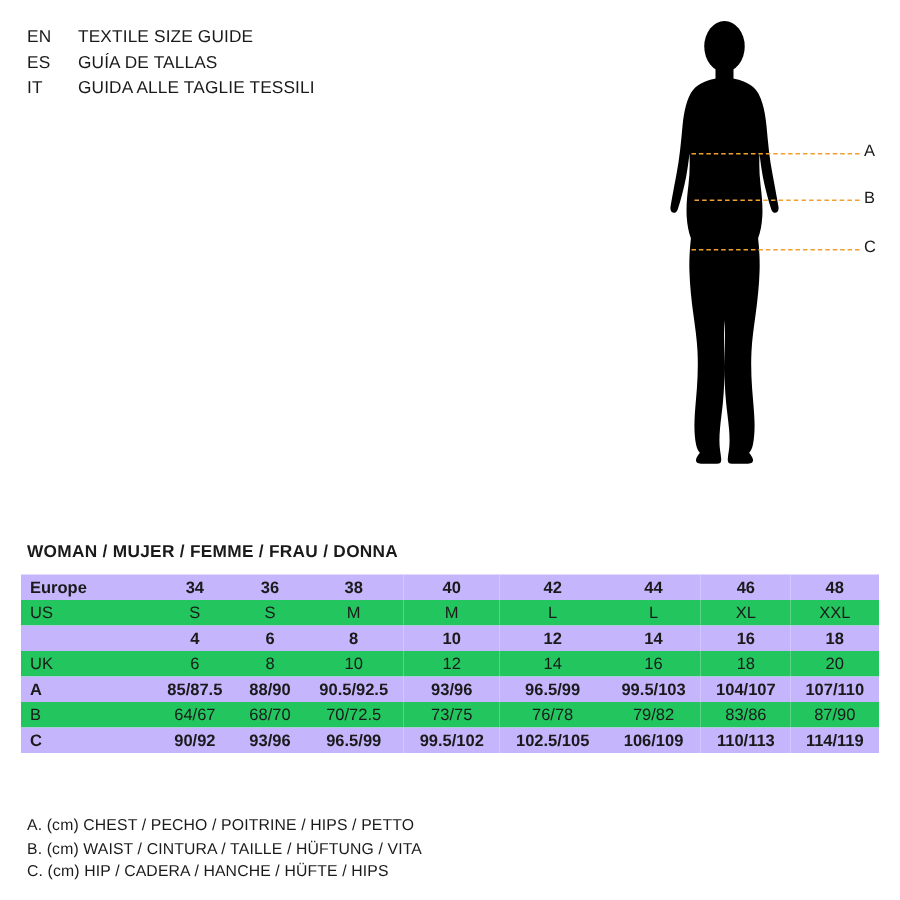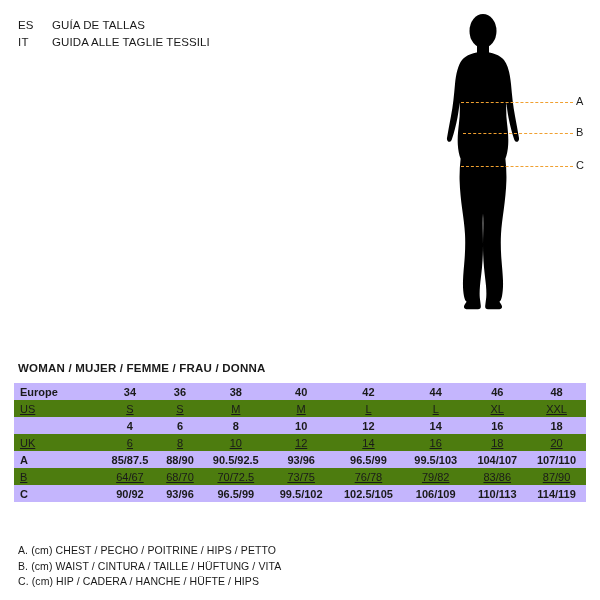--- a/index.html
+++ b/index.html
@@ -101,21 +101,21 @@
     padding-left: 6px;
     width: 78px;
   }
   tr.head td {
     background: #d9d9d9;
     font-weight: normal;
     text-align: left;
     letter-spacing: .2px;
   }
   tr.zebra-light td { background: #c4b5fd; font-weight: bold; }
-  tr.zebra-dark td { background: #4d7c0f; text-decoration: underline; }
+  tr.zebra-dark td { background: #22c55e; }
 
   
   .legend {
     position: absolute;
     left: 18px;
     top: 543px;
     width: 560px;
   }
   .legend-row {
     font-size: 10.5px;
@@ -123,20 +123,24 @@
     color: #1a1a1a;
     letter-spacing: .1px;
   }
 </style>
 </head>
 <body>
 
 <div class="page">
 
   <div class="lang-block">
+    <div class="lang-row">
+      <span class="lang-code">EN</span>
+      <span class="lang-text">TEXTILE SIZE GUIDE</span>
+    </div>
     <div class="lang-row">
       <span class="lang-code">ES</span>
       <span class="lang-text">GUÍA DE TALLAS</span>
     </div>
     <div class="lang-row">
       <span class="lang-code">IT</span>
       <span class="lang-text">GUIDA ALLE TAGLIE TESSILI</span>
     </div>
   </div>
 

